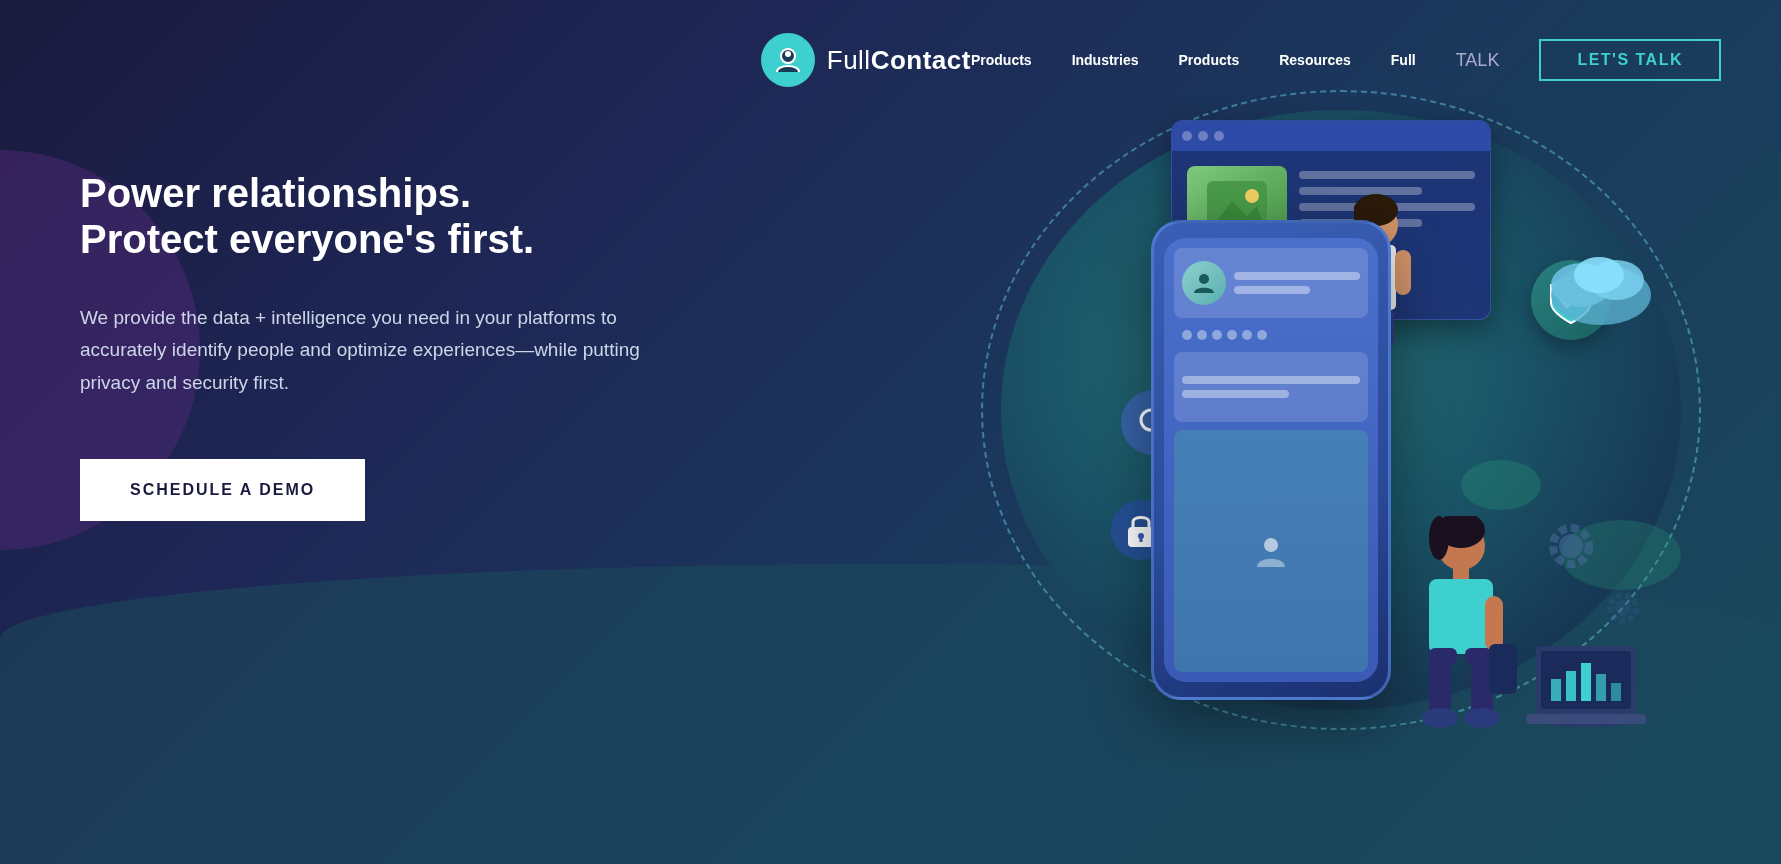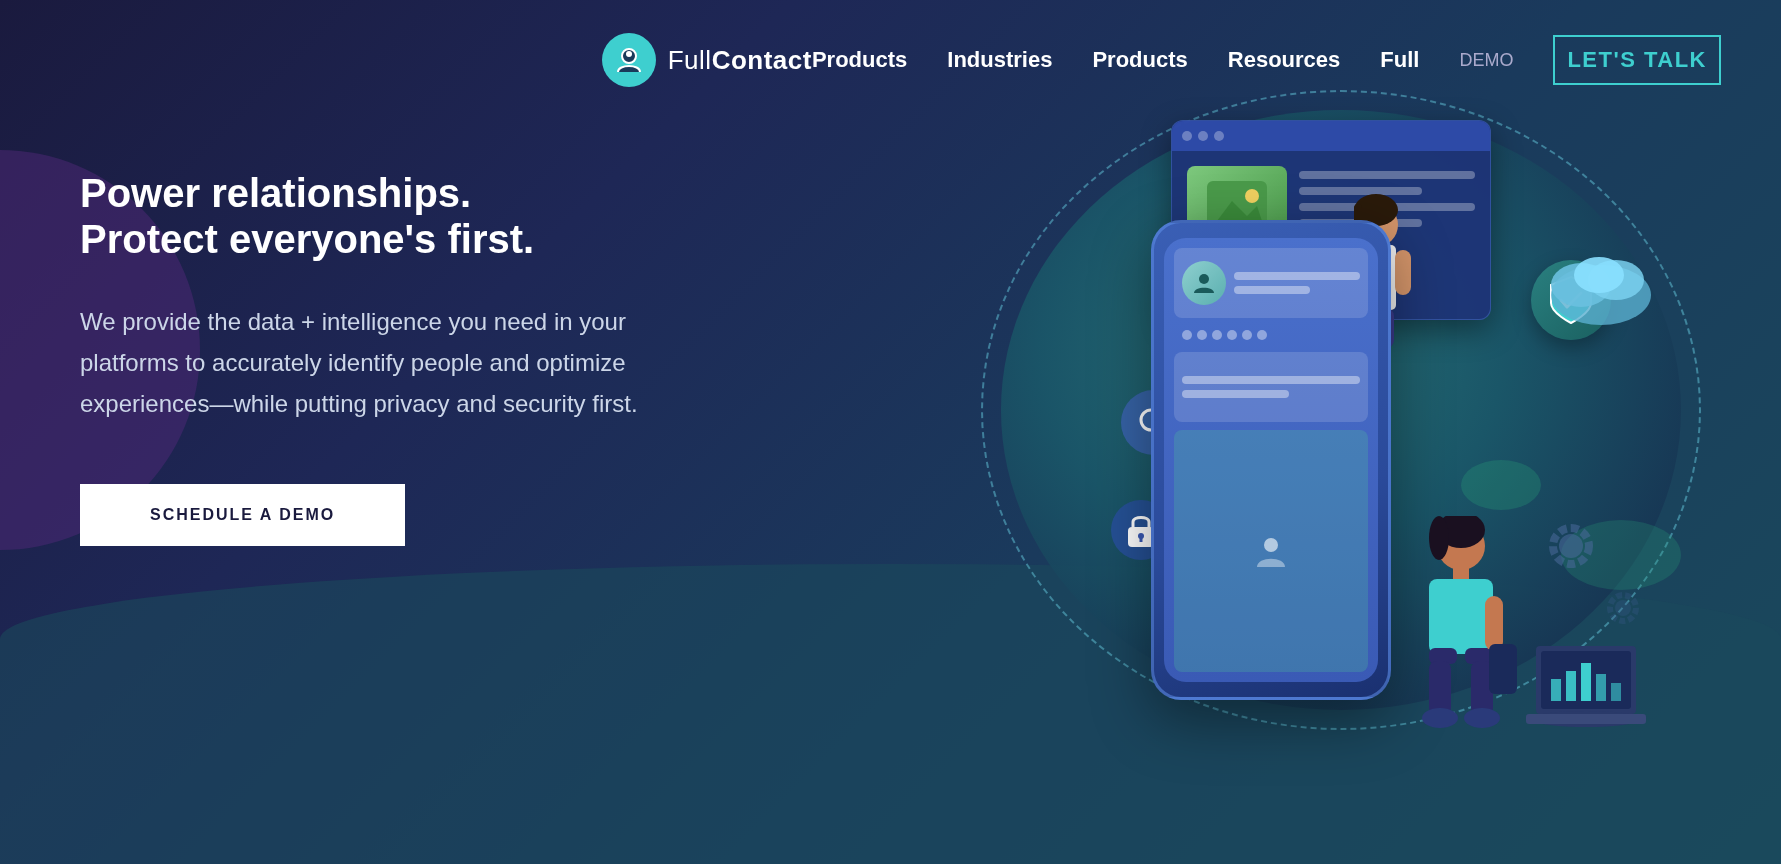--- a/index.html
+++ b/index.html
@@ -62,40 +62,40 @@
     }
 
     nav {
       display: flex;
       align-items: center;
       gap: 40px;
     }
 
     .nav-link {
       color: #ffffff;
-      font-size: 22px;
+      font-size: 14px;
       font-weight: 600;
       text-decoration: none;
       cursor: pointer;
     }
 
     .nav-login {
       color: #aaaacc;
       font-size: 18px;
       font-weight: 500;
       text-decoration: none;
       cursor: pointer;
     }
 
     .nav-cta {
       color: #3ecfcf;
-      font-size: 22px;
+      font-size: 16px;
       font-weight: 700;
       border: 2px solid #3ecfcf;
-      padding: 10px 12px;
+      padding: 10px 36px;
       letter-spacing: 1.5px;
       cursor: pointer;
       background: transparent;
       text-transform: uppercase;
     }
 
     
     .hero {
       position: absolute;
       top: 0; left: 0;
@@ -137,35 +137,35 @@
 
     .hero-headline {
       font-size: 40px;
       font-weight: 800;
       color: #ffffff;
       line-height: 1.15;
       margin-bottom: 40px;
     }
 
     .hero-subtext {
-      font-size: 24px;
+      font-size: 19px;
       color: #ccd6e8;
       line-height: 1.7;
       max-width: 600px;
       margin-bottom: 60px;
     }
 
     .cta-button {
       background: #ffffff;
       color: #1a1a3e;
       font-size: 16px;
       font-weight: 700;
       letter-spacing: 2px;
       text-transform: uppercase;
-      padding: 22px 70px;
+      padding: 22px 50px;
       border: none;
       cursor: pointer;
       display: inline-block;
     }
 
     
     .illustration {
       position: absolute;
       right: 40px;
       top: 60px;
@@ -496,21 +496,21 @@
         <span class="light">Full</span><span class="bold">Contact</span>
       </div>
     </div>
 
     <nav>
       <a class="nav-link">Products</a>
       <a class="nav-link">Industries</a>
       <a class="nav-link">Products</a>
       <a class="nav-link">Resources</a>
       <a class="nav-link">Full</a>
-      <a class="nav-login">DEMO</a>
+      <a class="nav-login">TALK</a>
       <button class="nav-cta">LET'S TALK</button>
     </nav>
   </header>
 
   <div class="hero-content">
     <h1 class="hero-headline">
       <span>Power relationships.</span><br>
       <span>Protect everyone's first.</span>
     </h1>
     <p class="hero-subtext">We provide the data + intelligence you need in your platforms to accurately identify people and optimize experiences—while putting privacy and security first.</p>

